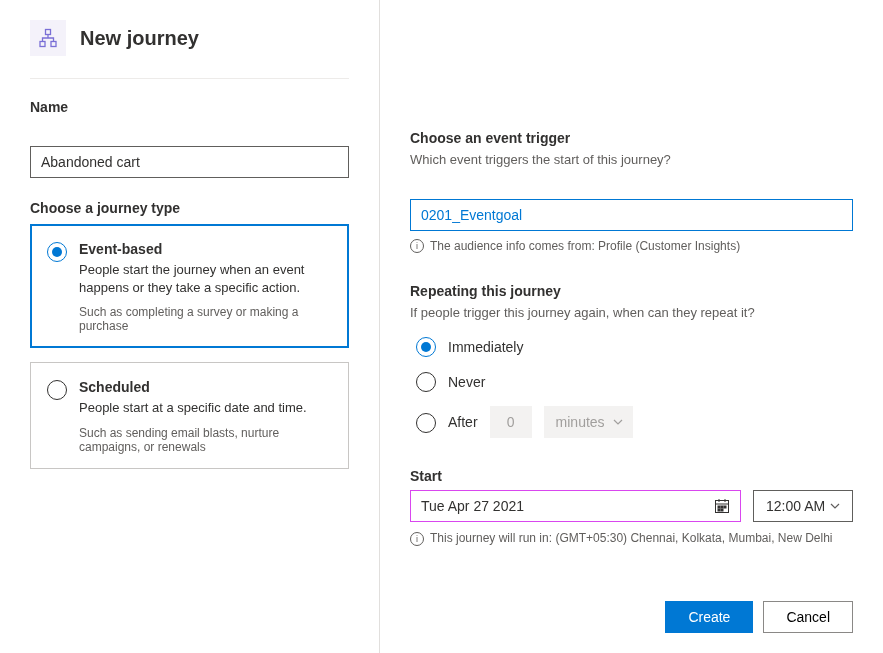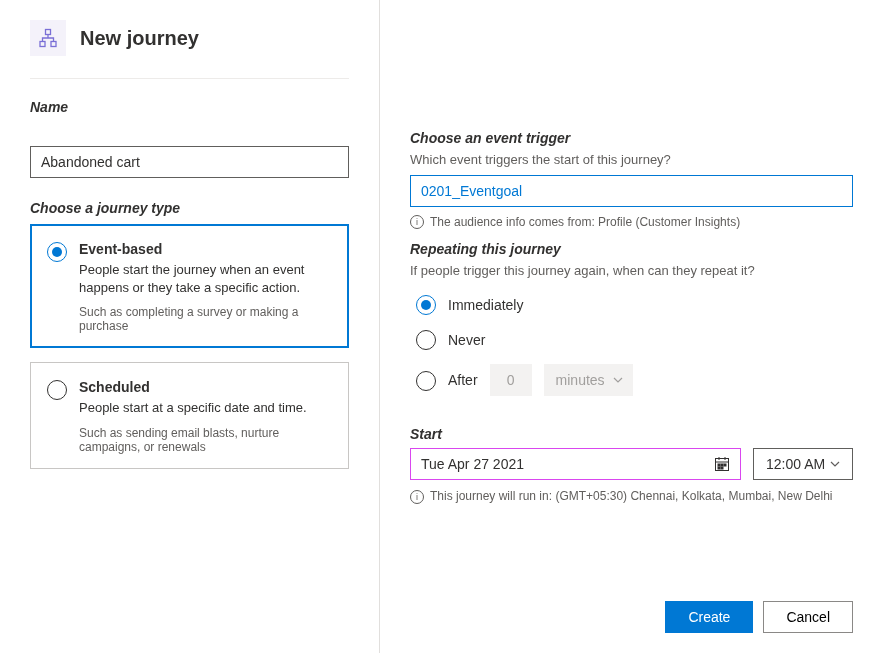--- a/index.html
+++ b/index.html
@@ -47,21 +47,20 @@
       font-size: 20px;
       font-weight: 600;
       color: #323130;
     }
     .label {
       font-size: 14px;
       font-weight: 600;
       color: #323130;
       margin-bottom: 6px;
       display: block;
-      font-style: italic;
     }
     .text-input {
       width: 100%;
       height: 32px;
       border: 1px solid #605e5c;
       padding: 0 10px;
       font-size: 14px;
       font-family: inherit;
       color: #323130;
       margin-top: 25px;
@@ -123,21 +122,21 @@
       font-size: 13px;
       color: #605e5c;
       margin-top: 4px;
     }
     .trigger-input-wrapper {
       border: 1px solid #0078d4;
       height: 32px;
       display: flex;
       align-items: center;
       padding: 0 10px;
-      margin-top: 8px;
+      margin-top: 32px;
     }
     .trigger-value {
       color: #0078d4;
       font-size: 14px;
     }
     .info-row {
       display: flex;
       align-items: center;
       gap: 6px;
       margin-top: 8px;
@@ -304,21 +303,21 @@
     <div class="subtext">Which event triggers the start of this journey?</div>
     <div class="trigger-input-wrapper">
       <span class="trigger-value">0201_Eventgoal</span>
     </div>
     <div class="info-row">
       <span class="info-icon">i</span>
       <span>The audience info comes from: Profile (Customer Insights)</span>
     </div>
   </div>
 
-  <div class="section-gap" style="margin-top:12px;">
+  <div class="section-gap" style="margin-top:30px;">
     <div class="label">Repeating this journey</div>
     <div class="subtext">If people trigger this journey again, when can they repeat it?</div>
     <div class="repeat-options">
       <div class="repeat-row">
         <div class="radio selected"></div>
         <span class="repeat-label">Immediately</span>
       </div>
       <div class="repeat-row">
         <div class="radio"></div>
         <span class="repeat-label">Never</span>

